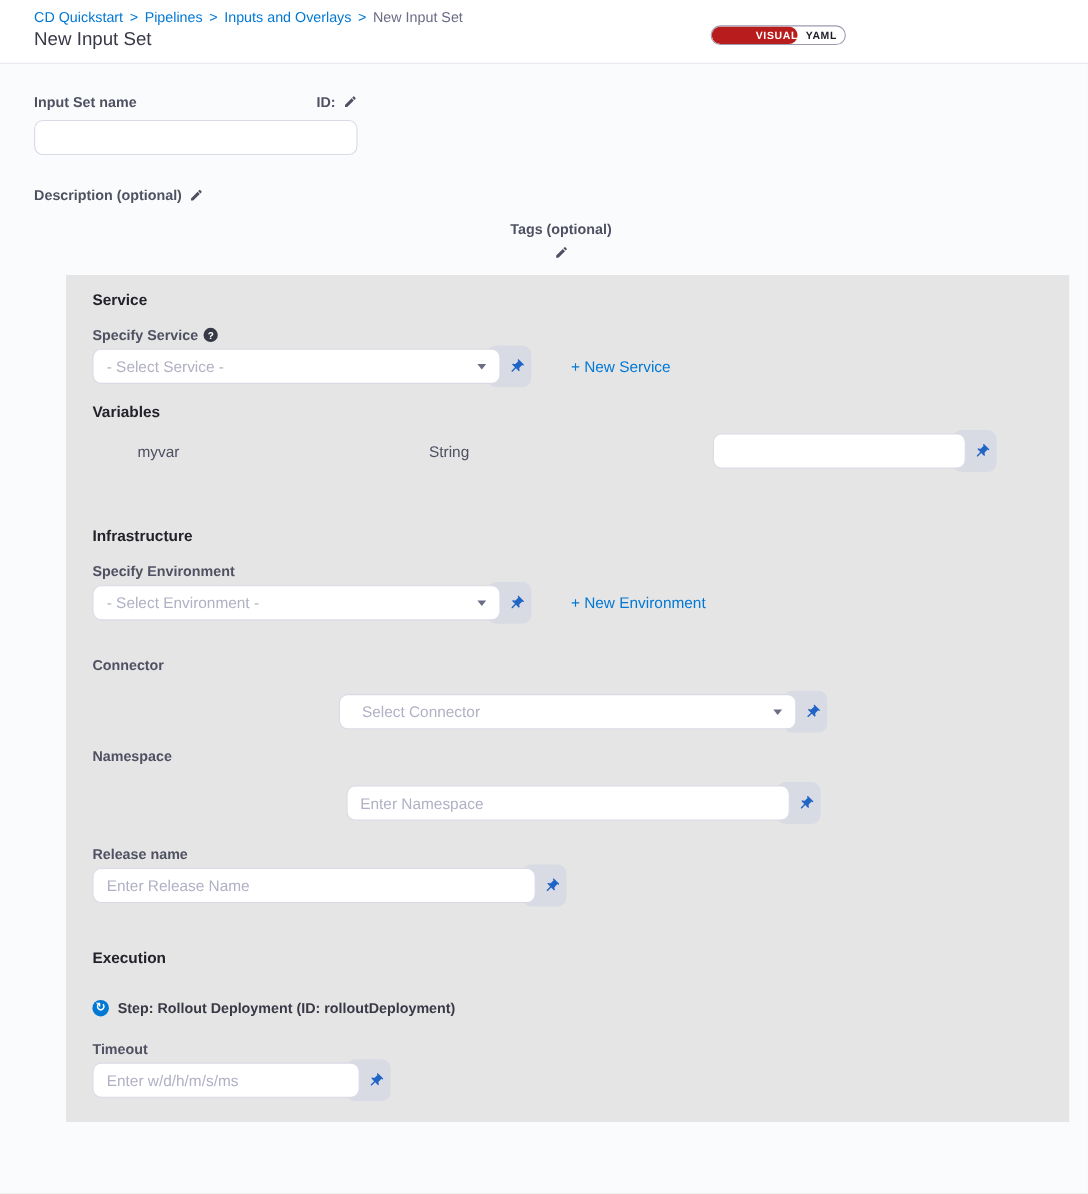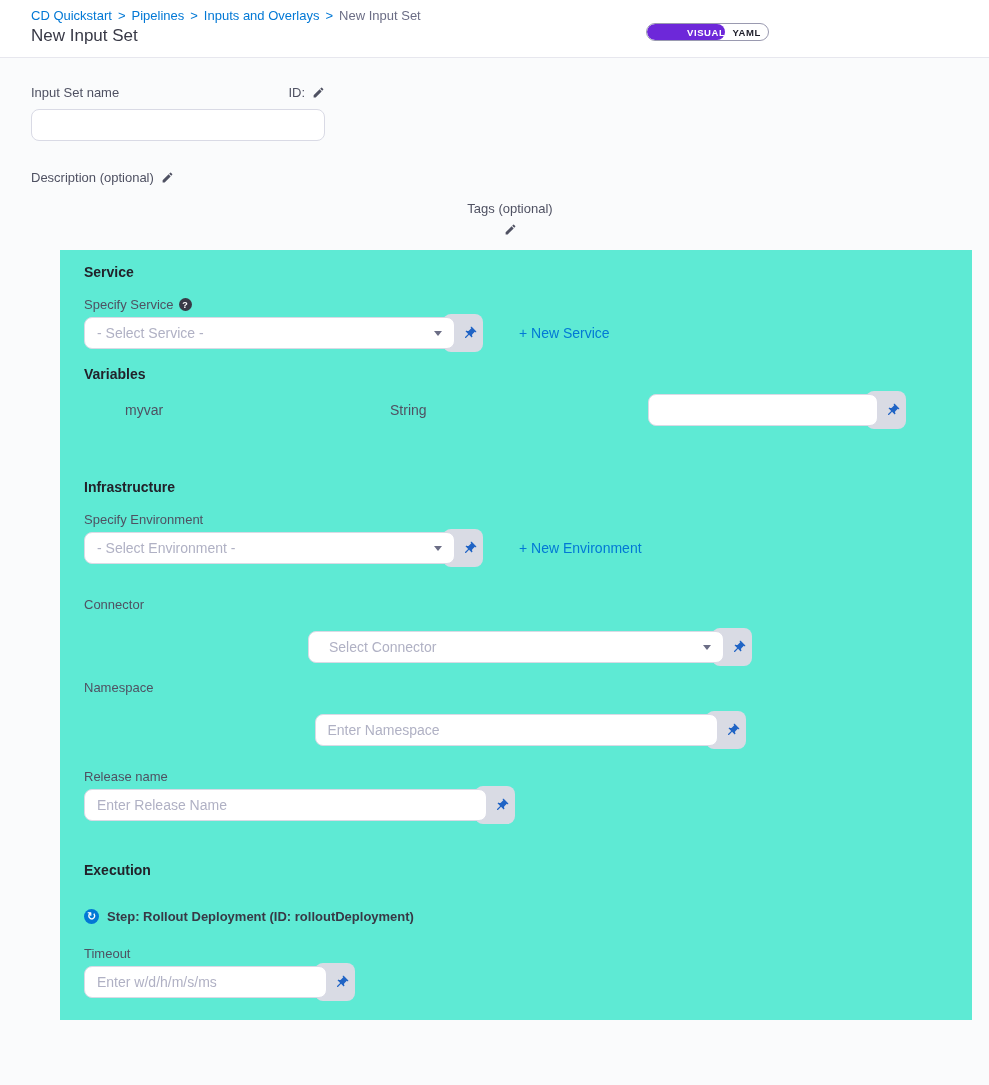--- a/index.html
+++ b/index.html
@@ -29,26 +29,26 @@
     width: 123px; height: 18px;
     border: 1px solid #9a9ab0; border-radius: 10px;
     background: #fff; display: flex; overflow: hidden;
   }
   .mode-toggle .seg {
     flex: 1; display: flex; align-items: center; justify-content: center;
     font-size: 9.5px; font-weight: bold; letter-spacing: 0.6px;
     color: #1c1c28; cursor: pointer;
   }
   .mode-toggle .seg.active {
-    flex: 0 0 64px; background: #6d28d9; color: #fff; border-radius: 9px; padding-left: 40px;
+    flex: 0 0 64px; background: #b91c1c; color: #fff; border-radius: 9px; padding-left: 40px;
   }
 
   
   .content { padding-top: 27px; }
-  .lbl { font-size: 13px; line-height: 15px; color: #4f5162; }
+  .lbl { font-size: 13px; line-height: 15px; color: #4f5162; font-weight: bold; }
 
   .name-label-row {
     margin-left: 31px; width: 294px;
     display: flex; justify-content: space-between; align-items: center;
   }
   .id-group { display: inline-flex; align-items: center; gap: 7px; }
   .pencil { display: inline-flex; cursor: pointer; }
   .pencil svg { width: 13px; height: 13px; fill: #4f5162; }
 
   .name-input {
@@ -65,21 +65,21 @@
   .opt-row.second { margin-top: 16px; flex-direction: column; }
 
   .stage-row { margin: 56px 0 0 57px; display: flex; align-items: center; gap: 9px; }
   .stage-row svg { display: block; }
   .stage-title { font-size: 14px; font-weight: bold; color: #1c1c28; }
 
   
   .card {
     margin: 14px 0 0 60px;
     width: 912px;
-    background: #5eead4;
+    background: #e5e5e5;
     padding: 14px 24px 22px 24px;
   }
   .card h2 { font-size: 14px; line-height: 16px; font-weight: bold; color: #22222a; }
   .field-label { display: flex; align-items: center; gap: 5px; margin-top: 17px; }
   .field-label.mt33 { margin-top: 33px; }
   .field-label.mt23 { margin-top: 23px; }
   .help {
     width: 13px; height: 13px; border-radius: 50%;
     background: #383946; color: #fff;
     font-size: 9px; font-weight: bold;

